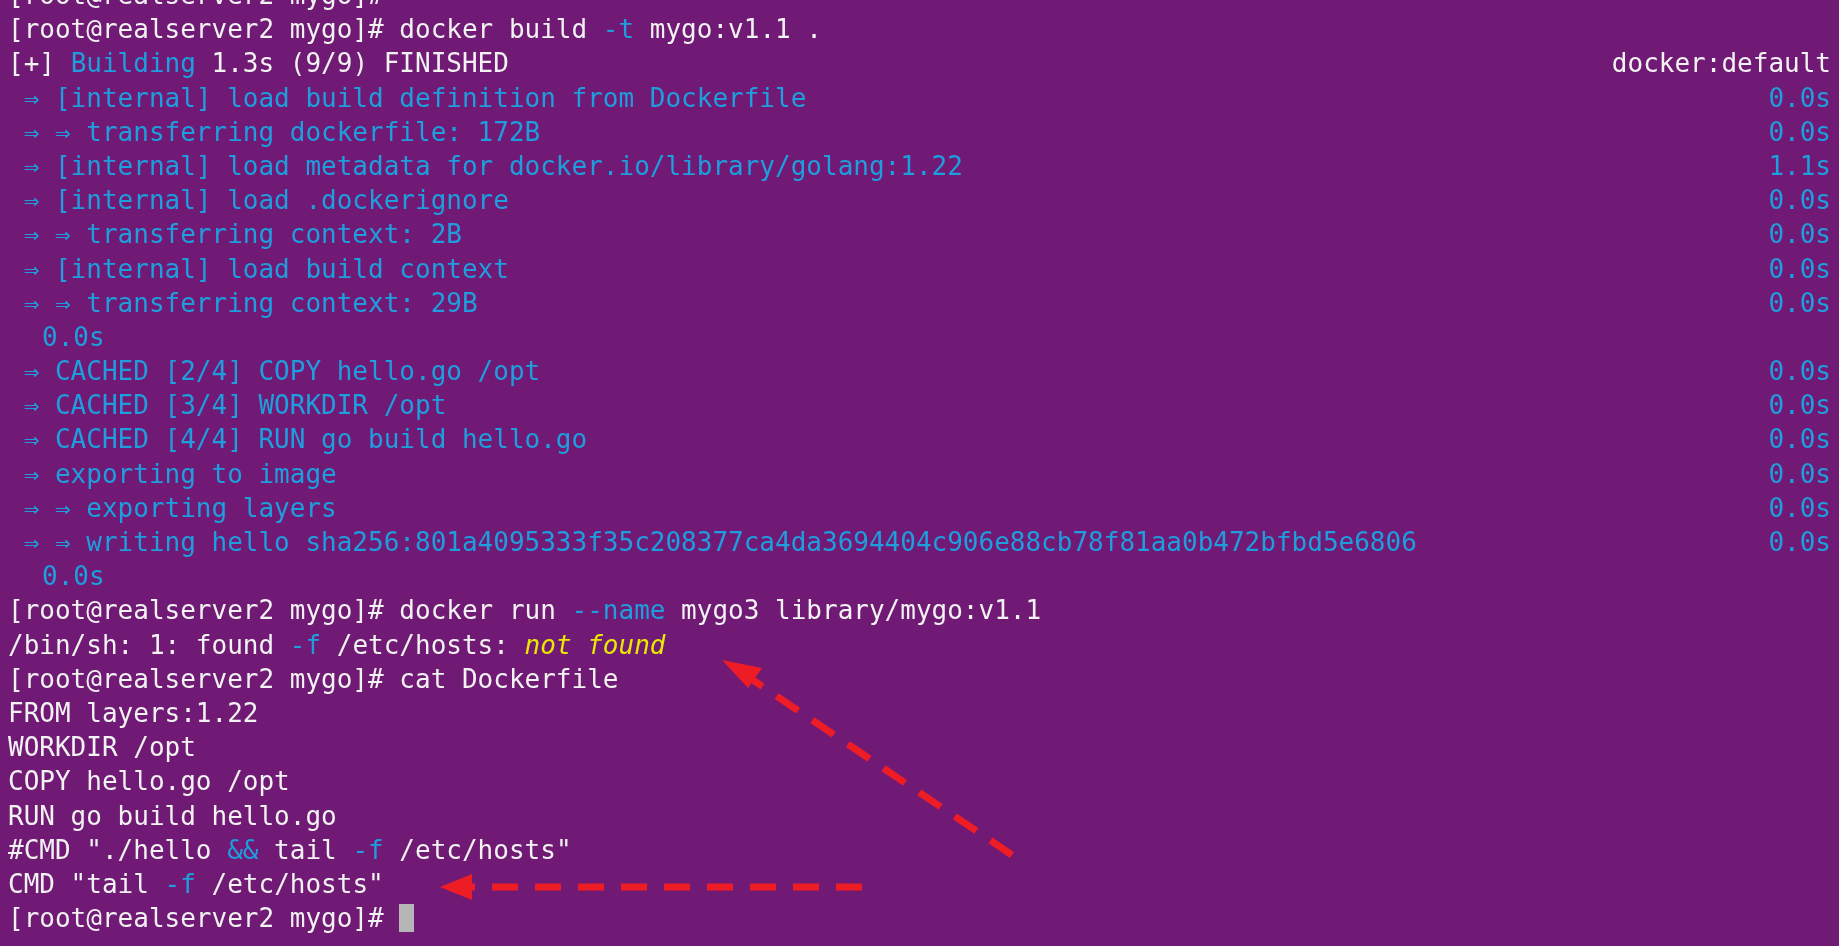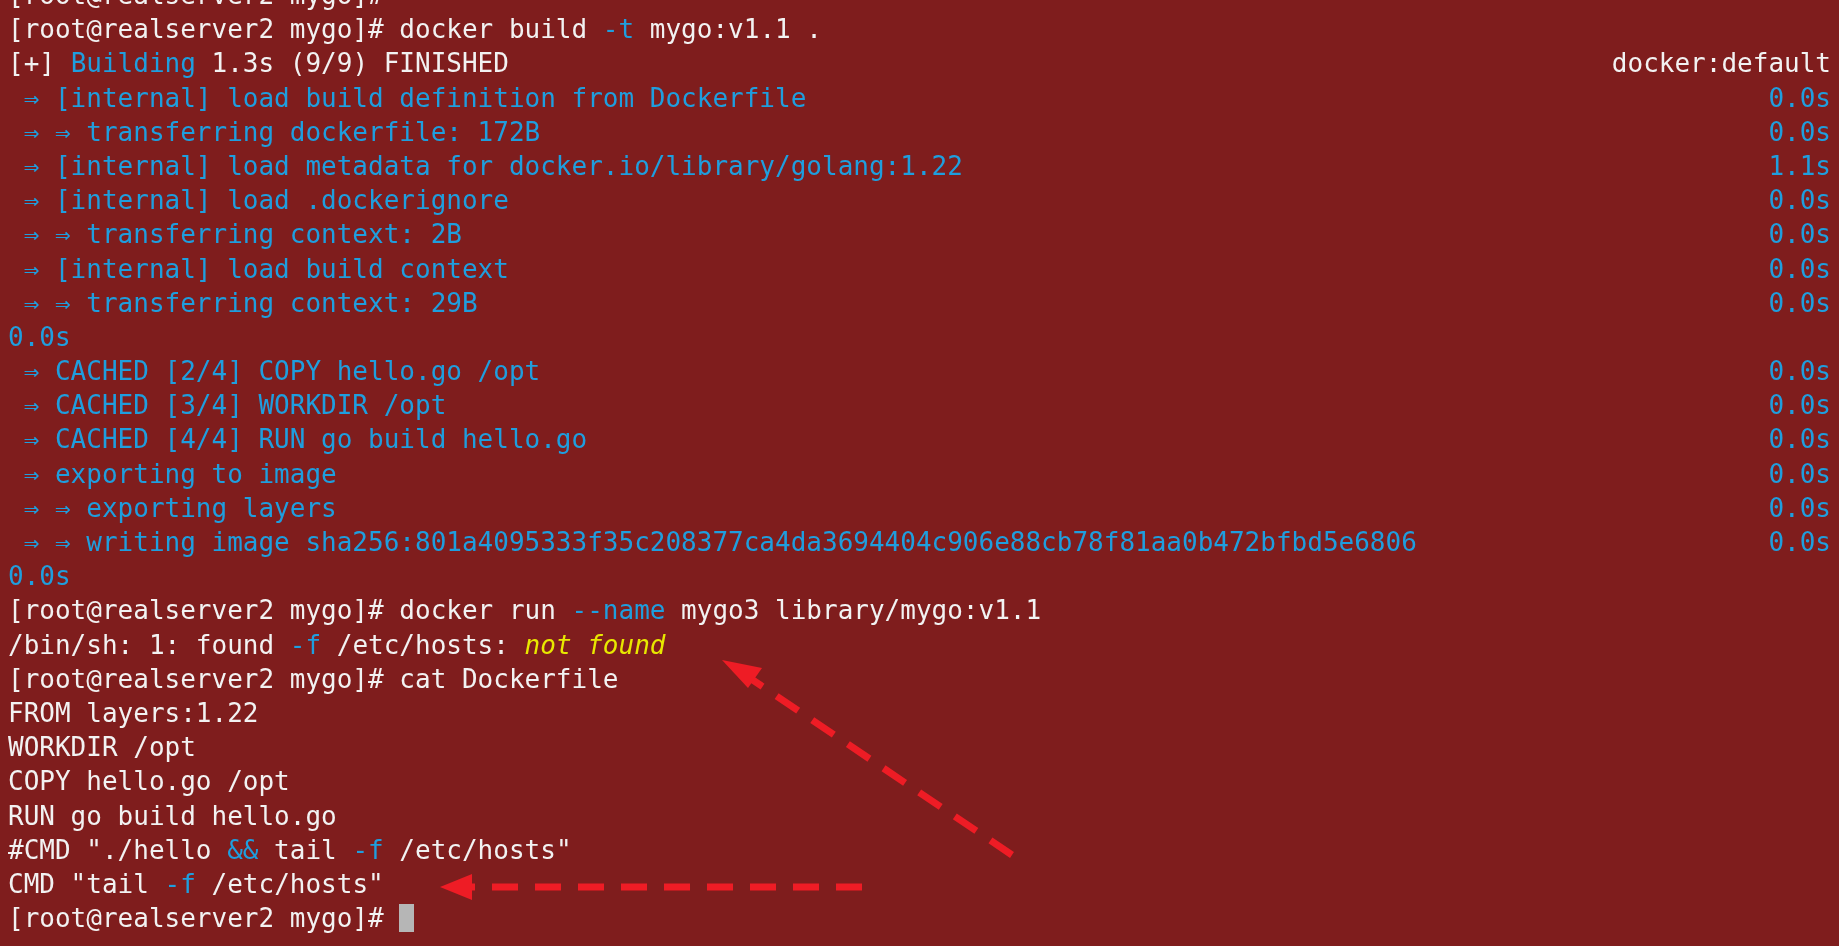--- a/index.html
+++ b/index.html
@@ -12,21 +12,21 @@
     width: 1839px;
     height: 946px;
     overflow: hidden;
     font-family: "DejaVu Sans Mono", "Liberation Mono", monospace;
   }
 
   #terminal {
     position: relative;
     width: 1839px;
     height: 946px;
-    background: #7f1d1d;
+    background: #701a75;
     padding: 0;
     box-sizing: border-box;
   }
 
   .screen {
     position: absolute;
     left: 0;
     top: -22px;
     width: 1839px;
     padding: 0 8px;
@@ -44,21 +44,21 @@
     position: relative;
   }
 
   .row {
     display: flex;
     justify-content: space-between;
     align-items: baseline;
     gap: 20px;
   }
   .row .left { white-space: pre; }
-  .row .right { white-space: pre; }
+  .row .right { white-space: pre; margin-left: 34px; }
   .c-white   { color: #f2f2f2; }
   .c-cyan    { color: #1f9ede; }
   .c-yellow  { color: #e8e800; font-style: italic; }
 
   .cursor {
     display: inline-block;
     width: 15px;
     height: 28px;
     background: #b6b6b6;
     vertical-align: -5px;
@@ -133,21 +133,21 @@
     </div>
     <div class="line row">
       <span class="left c-cyan"> ⇒ exporting to image</span>
       <span class="right c-cyan">0.0s</span>
     </div>
     <div class="line row">
       <span class="left c-cyan"> ⇒ ⇒ exporting layers</span>
       <span class="right c-cyan">0.0s</span>
     </div>
     <div class="line row">
-      <span class="left c-cyan"> ⇒ ⇒ writing image sha256:801a4095333f35c208377ca4da3694404c906e88cb78f81aa0b472bfbd5e6806</span>
+      <span class="left c-cyan"> ⇒ ⇒ writing hello sha256:801a4095333f35c208377ca4da3694404c906e88cb78f81aa0b472bfbd5e6806</span>
       <span class="right c-cyan">0.0s</span>
     </div>
     <div class="line row">
       <span class="right c-cyan">0.0s</span>
     </div>
 
     <div class="line"><span class="c-white">[root@realserver2 mygo]#</span><span class="c-white"> docker run </span><span class="c-cyan">--name</span><span class="c-white"> mygo3 library/mygo:v1.1</span></div>
 
     <div class="line"><span class="c-white">/bin/sh: 1: found </span><span class="c-cyan">-f</span><span class="c-white"> /etc/hosts: </span><span class="c-yellow">not found</span></div>
 

